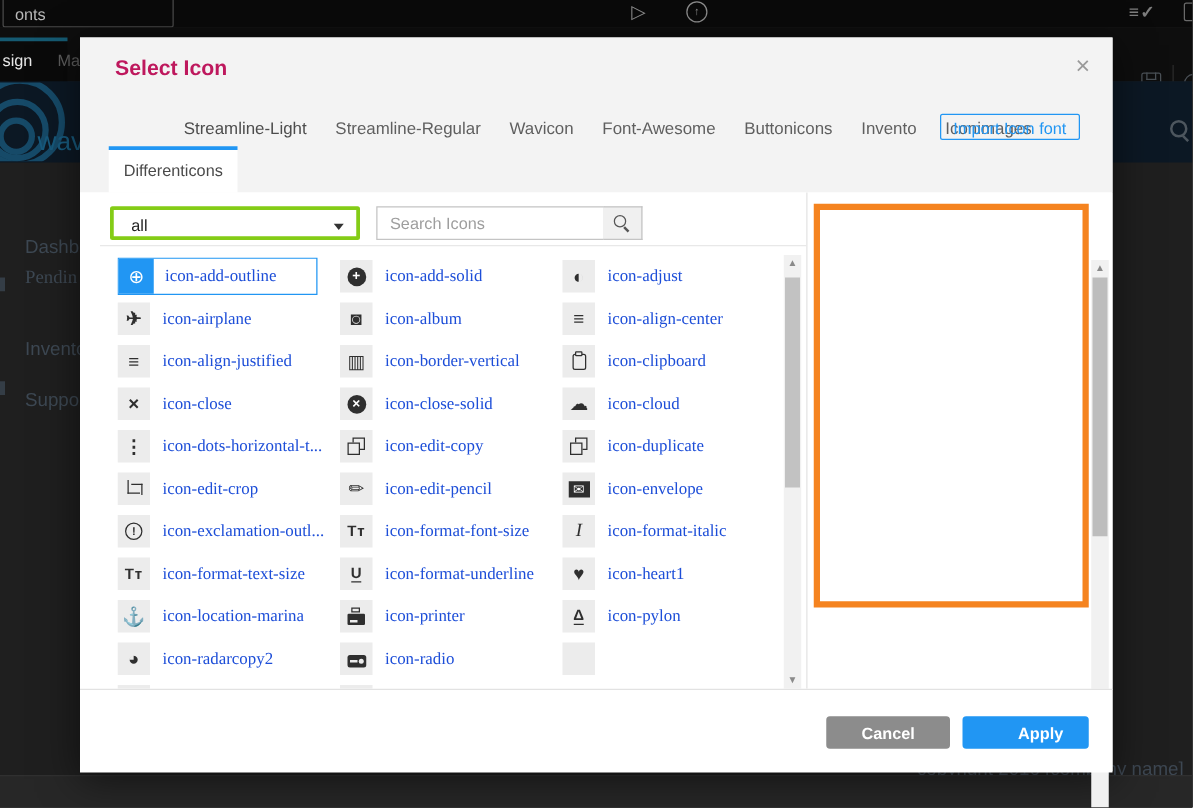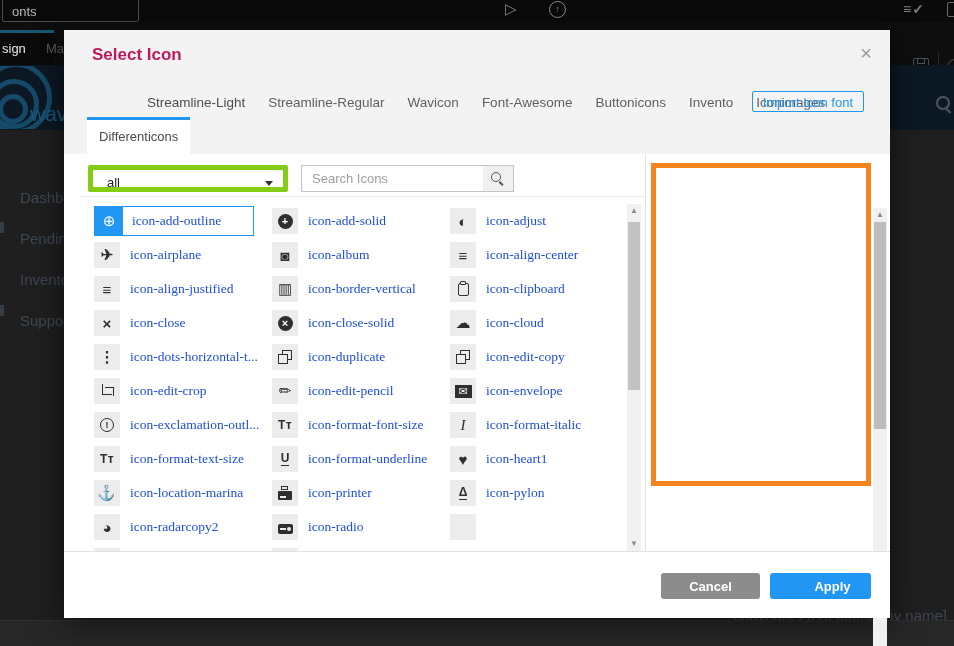--- a/index.html
+++ b/index.html
@@ -54,21 +54,21 @@
   .m-tab{font-size:13.5px;color:#5f5f5f;white-space:nowrap;cursor:pointer;}
   .m-tab.first{color:#4d4d4d;}
   .import-btn{position:absolute;right:26px;top:7px;height:21px;padding:0 10px;border:1px solid #2196f3;
               border-radius:2px;color:#2196f3;font-size:13px;line-height:21px;background:transparent;cursor:pointer;}
   .tab-indicator{position:absolute;left:23px;bottom:0;width:103px;height:3px;background:#2196f3;}
   .m-subtabs{position:relative;height:34px;background:#f3f3f3;}
   .m-subtab{position:absolute;left:23px;top:0;width:103px;height:34px;background:#fff;color:#4a4a4a;
             font-size:13px;line-height:34px;padding-left:12px;box-sizing:border-box;cursor:pointer;}
 
   .m-body{position:relative;height:397px;background:#fff;}
-  .filter-select{position:absolute;left:24px;top:11px;width:200px;height:27px;border:5px solid #84cc16;
+  .filter-select{position:absolute;left:24px;top:11px;width:200px;height:27px;border:3px solid #84cc16;
                  border-radius:2px;box-sizing:border-box;font-size:13px;color:#222;line-height:25px;padding-left:14px;
                  background:#fff;cursor:pointer;}
   .filter-caret{position:absolute;right:10px;top:11px;width:0;height:0;border-left:4px solid transparent;
                 border-right:4px solid transparent;border-top:5px solid #333;}
   .search-input{position:absolute;left:237px;top:11px;width:183px;height:27px;border:1px solid #c4c4c4;
                 box-sizing:border-box;font-size:13px;padding-left:10px;color:#333;font-family:"Liberation Sans",sans-serif;}
   .search-input::placeholder{color:#9e9e9e;}
   .search-btn{position:absolute;left:419px;top:11px;width:31px;height:27px;background:#f0f0f0;border:1px solid #c4c4c4;
               border-left:none;box-sizing:border-box;cursor:pointer;}
   .mag{position:absolute;left:8px;top:6px;width:8px;height:8px;border:1.5px solid #555;border-radius:50%;}
@@ -160,21 +160,21 @@
       <i class="r1"></i>
         <i class="r2"></i>
         <i class="r3"></i>
     </div>
     <div class="brand-text">waven</div>
     <div class="brand-search"></div>
   </div>
 
   <div id="bg-sidebar">
       <div class="bg-sidebar-item" style="top: 189px;">Dashbo</div>
-      <div class="bg-sidebar-item" style="top: 230px;">Pendin</div>
+      <div class="bg-sidebar-item" style="top: 214px; font-family: Liberation Serif, serif;">Pendin</div>
       <div class="bg-sidebar-item" style="top: 271px;">Invento</div>
       <div class="bg-sidebar-item" style="top: 312px;">Suppor</div>
     </div>
   <div class="side-mark" style="top:222px;"></div>
   <div class="side-mark" style="top:305px;"></div>
 
   <div class="bg-copyright">copyright 2016 [company name]</div>
   <div class="bg-footerbar"></div>
 
   <div class="modal">
@@ -289,27 +289,27 @@
           <div class="g-item v-bold">
             <div class="tile">
               <span class="gly">⋮</span>
             </div>
             <span class="g-label">icon-dots-horizontal-t...</span>
           </div>
           <div class="g-item v-copy">
             <div class="tile">
               <span class="gly"></span>
             </div>
+            <span class="g-label">icon-edit-copy</span>
+          </div>
+          <div class="g-item v-copy">
+            <div class="tile">
+              <span class="gly"></span>
+            </div>
             <span class="g-label">icon-duplicate</span>
-          </div>
-          <div class="g-item v-copy">
-            <div class="tile">
-              <span class="gly"></span>
-            </div>
-            <span class="g-label">icon-edit-copy</span>
           </div>
           <div class="g-item v-crop">
             <div class="tile">
               <span class="gly"></span>
             </div>
             <span class="g-label">icon-edit-crop</span>
           </div>
           <div class="g-item v-plain">
             <div class="tile">
               <span class="gly">✏</span>

